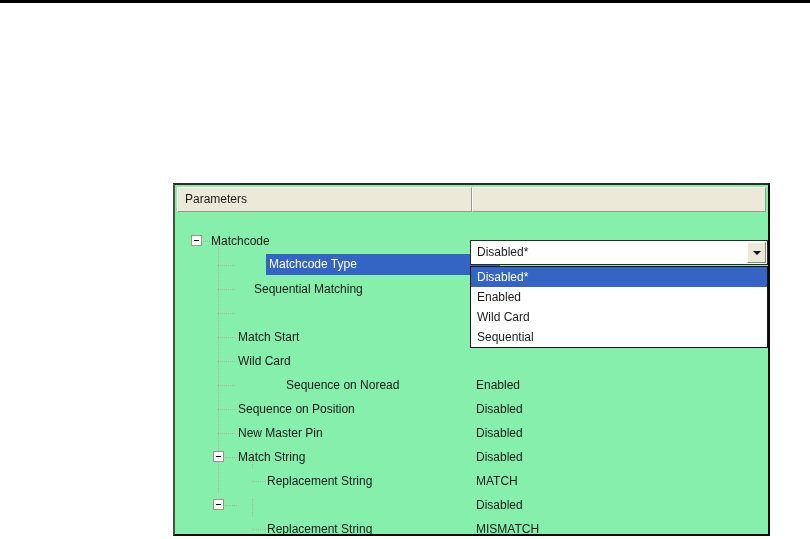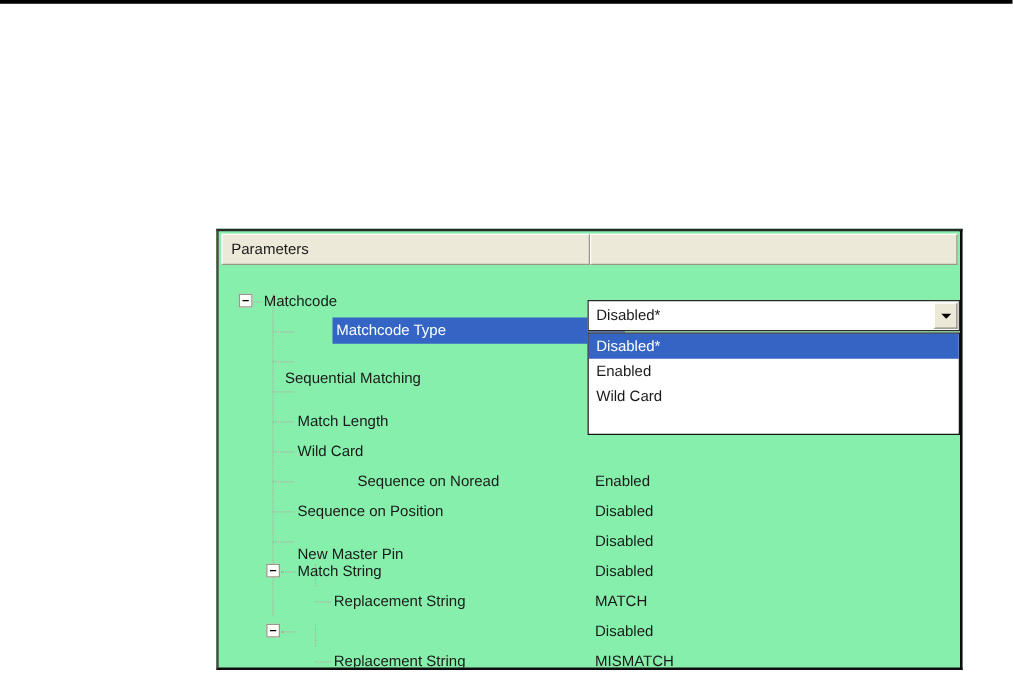--- a/index.html
+++ b/index.html
@@ -99,46 +99,46 @@
           <span class="lbl" style="left: 36px;">Matchcode</span>
         </div>
         <div class="row">
           <div class="hstub" style="left: 43px; width: 17px;"></div>
           <div class="sel-bar">
             <span class="lbl">Matchcode Type</span>
           </div>
         </div>
         <div class="row">
           <div class="hstub" style="left: 43px; width: 17px;"></div>
-          <span class="lbl" style="left: 53px; margin-top: 13px;">Sequential Matching</span>
+          <span class="lbl" style="left: 79px;">Sequential Matching</span>
         </div>
         <div class="row">
           <div class="hstub" style="left: 43px; width: 17px;"></div>
         </div>
         <div class="row">
           <div class="hstub" style="left: 43px; width: 17px;"></div>
-          <span class="lbl" style="left: 63px;">Match Length</span>
+          <span class="lbl" style="left: 63px;">Match Start</span>
         </div>
         <div class="row">
           <div class="hstub" style="left: 43px; width: 17px;"></div>
           <span class="lbl" style="left: 63px;">Wild Card</span>
         </div>
         <div class="row">
           <div class="hstub" style="left: 43px; width: 17px;"></div>
           <span class="lbl" style="left: 63px; margin-left: 48px;">Sequence on Noread</span>
           <span class="val">Enabled</span>
         </div>
         <div class="row">
           <div class="hstub" style="left: 43px; width: 17px;"></div>
           <span class="lbl" style="left: 63px;">Sequence on Position</span>
           <span class="val">Disabled</span>
         </div>
         <div class="row">
           <div class="hstub" style="left: 43px; width: 17px;"></div>
-          <span class="lbl" style="left: 63px; margin-top: 10px;">New Master Pin</span>
+          <span class="lbl" style="left: 63px;">New Master Pin</span>
           <span class="val">Disabled</span>
         </div>
         <div class="row">
           <div class="hstub" style="left: 50px; width: 12px;"></div>
           <div class="expander" style="left: 38px;">
             <div class="minus"></div>
           </div>
           <span class="lbl" style="left: 63px;">Match String</span>
           <span class="val">Disabled</span>
         </div>
@@ -165,15 +165,16 @@
       <span class="cval">Disabled*</span>
       <div class="combo-btn">
         <div class="tri"></div>
       </div>
     </div>
 
     <div class="dropdown" id="dropdown-list">
         <div class="opt selected">Disabled*</div>
         <div class="opt">Enabled</div>
         <div class="opt">Wild Card</div>
+        <div class="opt">Sequential</div>
       </div>
   </div>
 </div>
 
 </body></html>

